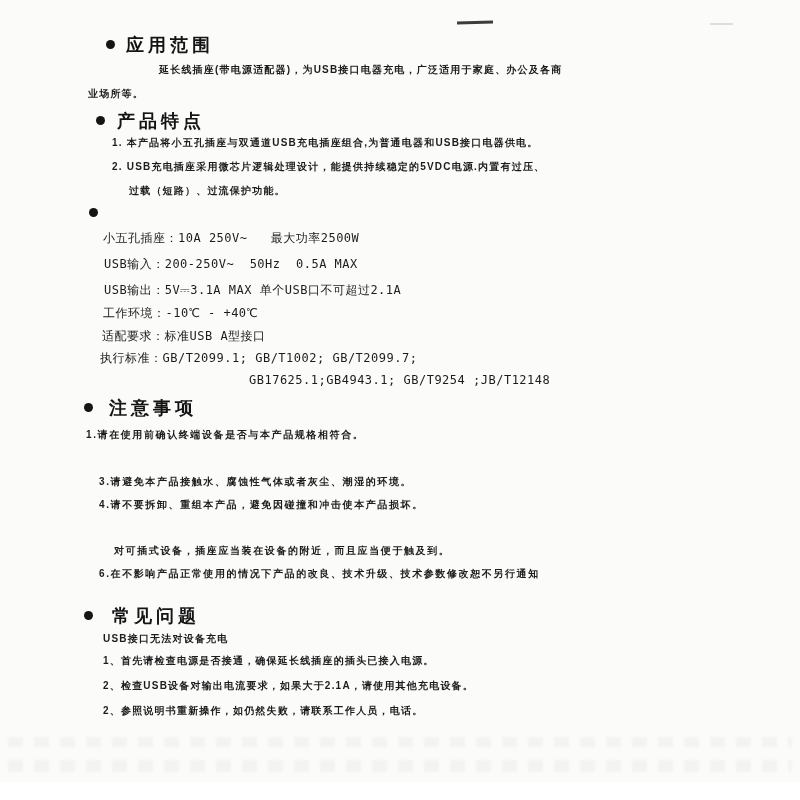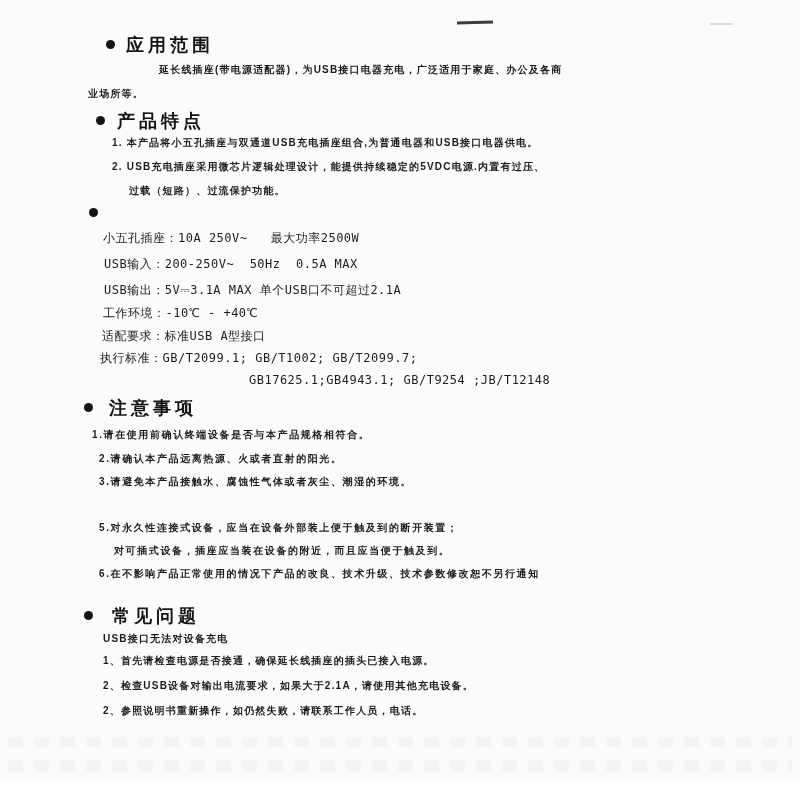--- a/index.html
+++ b/index.html
@@ -82,24 +82,23 @@
   <div class="abs mono-line" style="left:103px; top:230px;">小五孔插座：10A 250V~   最大功率2500W</div>
   <div class="abs mono-line" style="left:104px; top:256px;">USB输入：200-250V~  50Hz  0.5A MAX</div>
   <div class="abs mono-line" style="left:104px; top:282px;">USB输出：5V⎓3.1A MAX 单个USB口不可超过2.1A</div>
   <div class="abs mono-line" style="left:103px; top:305px;">工作环境：-10℃ - +40℃</div>
   <div class="abs mono-line" style="left:102px; top:328px;">适配要求：标准USB A型接口</div>
   <div class="abs mono-line" style="left:100px; top:350px;">执行标准：GB/T2099.1; GB/T1002; GB/T2099.7;</div>
   <div class="abs mono-line" style="left:249px; top:373px;text-align:right;">GB17625.1;GB4943.1; GB/T9254 ;JB/T12148</div>
 
   <div class="bullet" style="left:84px; top:403px;"></div>
   <div class="abs heading" style="left:109px; top:396px;">注意事项</div>
-  <div class="abs body-line notes-line" style="left:92px; top:425px;">1.请在使用前确认终端设备是否与本产品规格相符合。</div>
-  <div class="abs body-line notes-line" style="left:99px; top:449px;">2.请确认本产品远离热源、火或者直射的阳光。</div>
+  <div class="abs body-line notes-line" style="left:86px; top:425px;">1.请在使用前确认终端设备是否与本产品规格相符合。</div>
   <div class="abs body-line notes-line" style="left:99px; top:472px;">3.请避免本产品接触水、腐蚀性气体或者灰尘、潮湿的环境。</div>
-  <div class="abs body-line notes-line" style="left:99px; top:518px;">5.对永久性连接式设备，应当在设备外部装上便于触及到的断开装置；</div>
+  <div class="abs body-line notes-line" style="left:99px; top:495px;">4.请不要拆卸、重组本产品，避免因碰撞和冲击使本产品损坏。</div>
   <div class="abs body-line notes-line" style="left:114px; top:541px;">对可插式设备，插座应当装在设备的附近，而且应当便于触及到。</div>
   <div class="abs body-line notes-line" style="left:99px; top:564px;">6.在不影响产品正常使用的情况下产品的改良、技术升级、技术参数修改恕不另行通知</div>
 
   <div class="bullet" style="left:84px; top:611px;"></div>
   <div class="abs heading" style="left:112px; top:604px;">常见问题</div>
   <div class="abs body-line" style="left:103px; top:629px;">USB接口无法对设备充电</div>
   <div class="abs body-line" style="left:103px; top:651px;text-align:center;">1、首先请检查电源是否接通，确保延长线插座的插头已接入电源。</div>
   <div class="abs body-line" style="left:103px; top:676px;">2、检查USB设备对输出电流要求，如果大于2.1A，请使用其他充电设备。</div>
   <div class="abs body-line" style="left:103px; top:701px;">2、参照说明书重新操作，如仍然失败，请联系工作人员，电话。</div>
 

